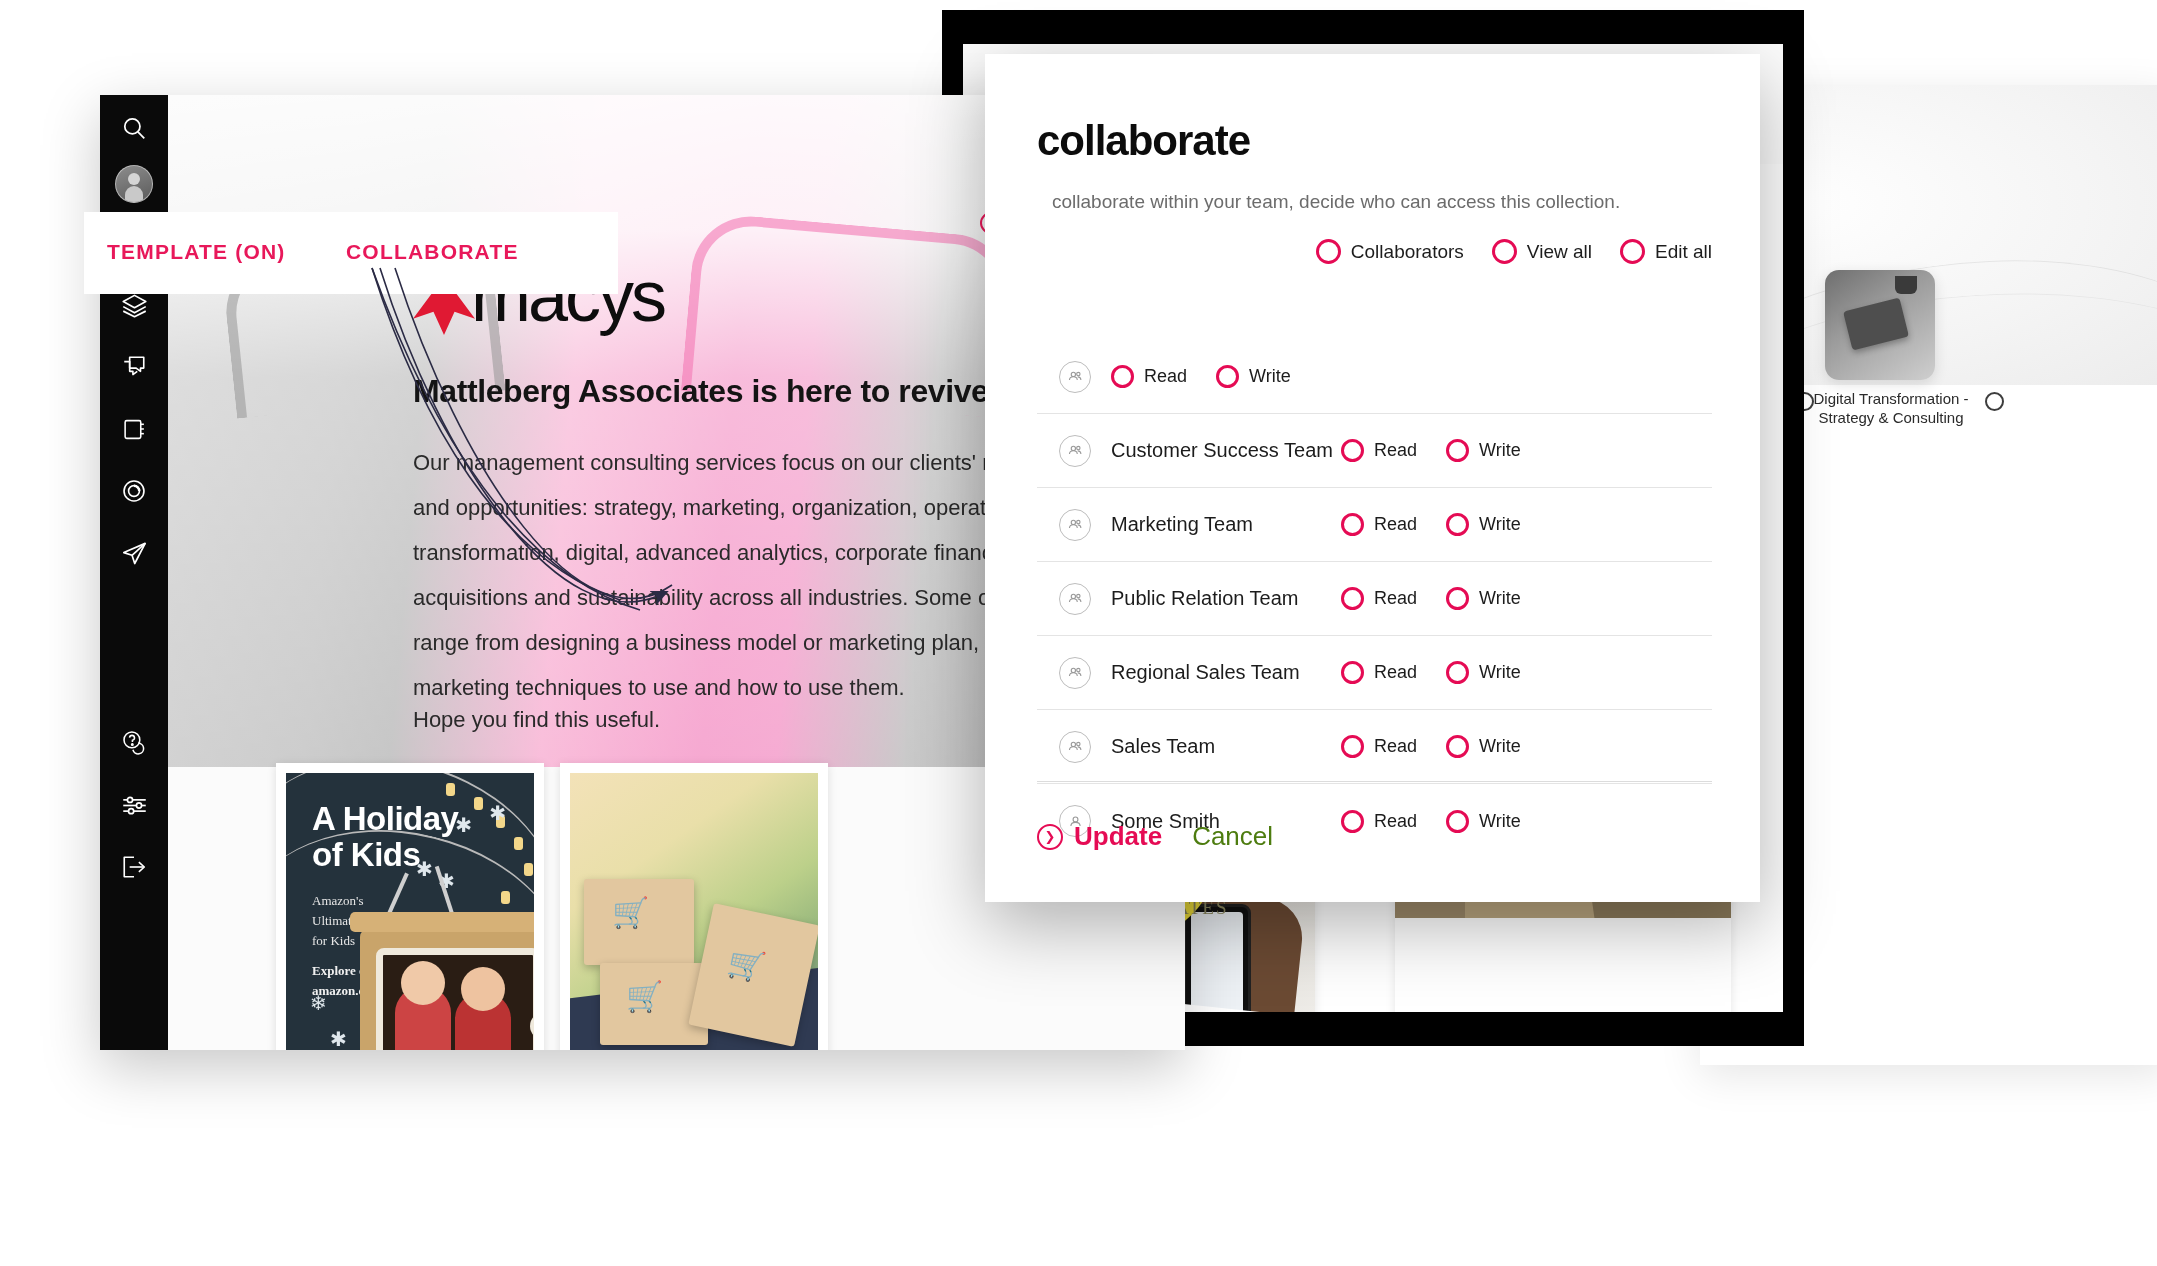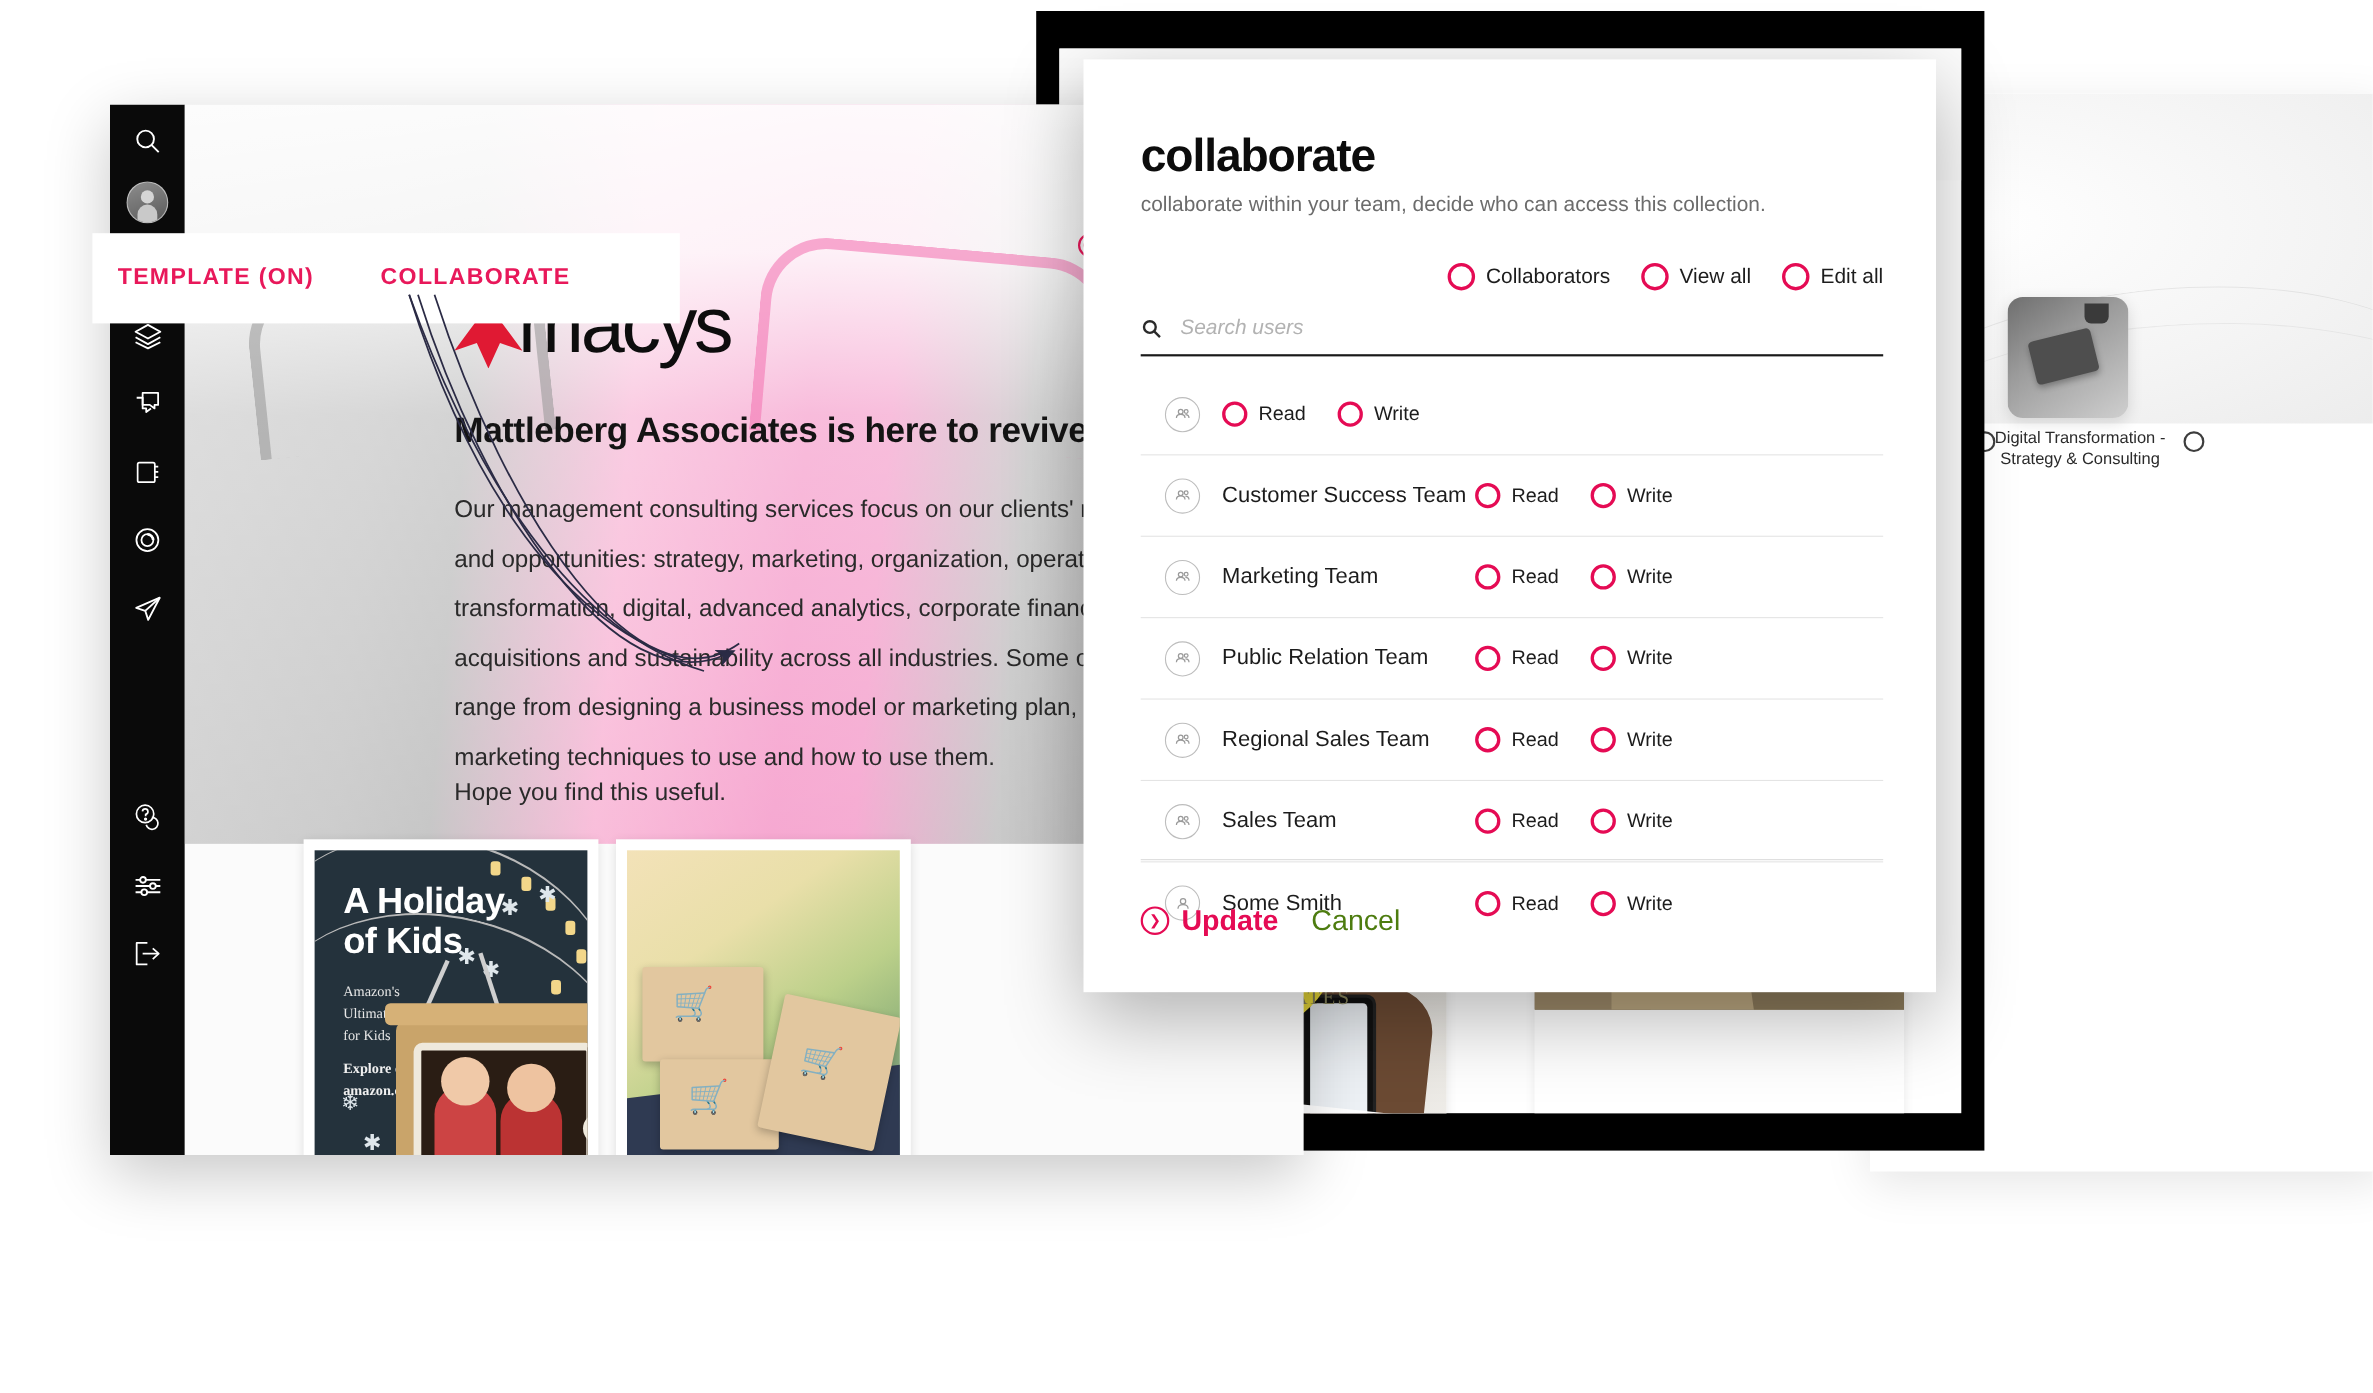--- a/index.html
+++ b/index.html
@@ -227,21 +227,21 @@
     letter-spacing:1.2px;
   }
 
   
   #collab-modal{
     left:985px;top:54px;width:775px;height:848px;background:#ffffff;
     box-shadow:0 24px 70px rgba(0,0,0,.30);
   }
   #collab-modal .m-inner{position:absolute;left:52px;right:48px;top:0;bottom:0;}
   .m-title{margin:0;padding-top:66px;font-size:42px;font-weight:700;color:#0c0c0c;letter-spacing:-1px;line-height:1;}
-  .m-sub{margin:0;padding-top:14px;font-size:19px;color:#6c6c6c;}
+  .m-sub{margin:15px;padding-top:14px;font-size:19px;color:#6c6c6c;}
 
   .m-filters{position:absolute;right:0;top:185px;display:flex;align-items:center;gap:28px;}
   .m-filter{display:flex;align-items:center;gap:10px;font-size:19px;color:#1d1d1d;cursor:pointer;}
   .radio{width:19px;height:19px;border:3px solid #e50b54;border-radius:50%;flex:none;}
   .radio.sm{width:17px;height:17px;border-width:3px;}
 
   .m-search{
     position:absolute;left:0;right:0;top:222px;height:46px;
     border-bottom:2px solid #1a1a1a;display:flex;align-items:center;gap:14px;
   }
@@ -512,29 +512,20 @@
       <div class="m-filter">
         <span class="radio"></span>
         <span>View all</span>
       </div>
       <div class="m-filter">
         <span class="radio"></span>
         <span>Edit all</span>
       </div>
     </div>
 
-    <div class="m-search">
-      <span class="sicon">
-        <svg viewBox="0 0 24 24" width="20" height="20" fill="none" stroke="currentColor" stroke-width="2.6">
-            <circle cx="10" cy="10" r="6.4"></circle>
-            <line x1="15" y1="15" x2="21" y2="21"></line>
-          </svg>
-      </span>
-      <input id="search-input" type="text" placeholder="Search users" style="">
-    </div>
 
     <div id="user-list">
         <div class="u-row">
           <span class="u-av">
             <svg viewBox="0 0 24 24" width="17" height="17" fill="none" stroke="currentColor" stroke-width="1.6">
               <circle cx="9" cy="9" r="3"></circle>
               <path d="M3.5 17c0-3 2.6-4.6 5.5-4.6s5.5 1.6 5.5 4.6"></path>
               <circle cx="16" cy="8.5" r="2.4"></circle>
               <path d="M15 12.6c2.6.1 4.6 1.7 4.6 4.4"></path>
             </svg>

